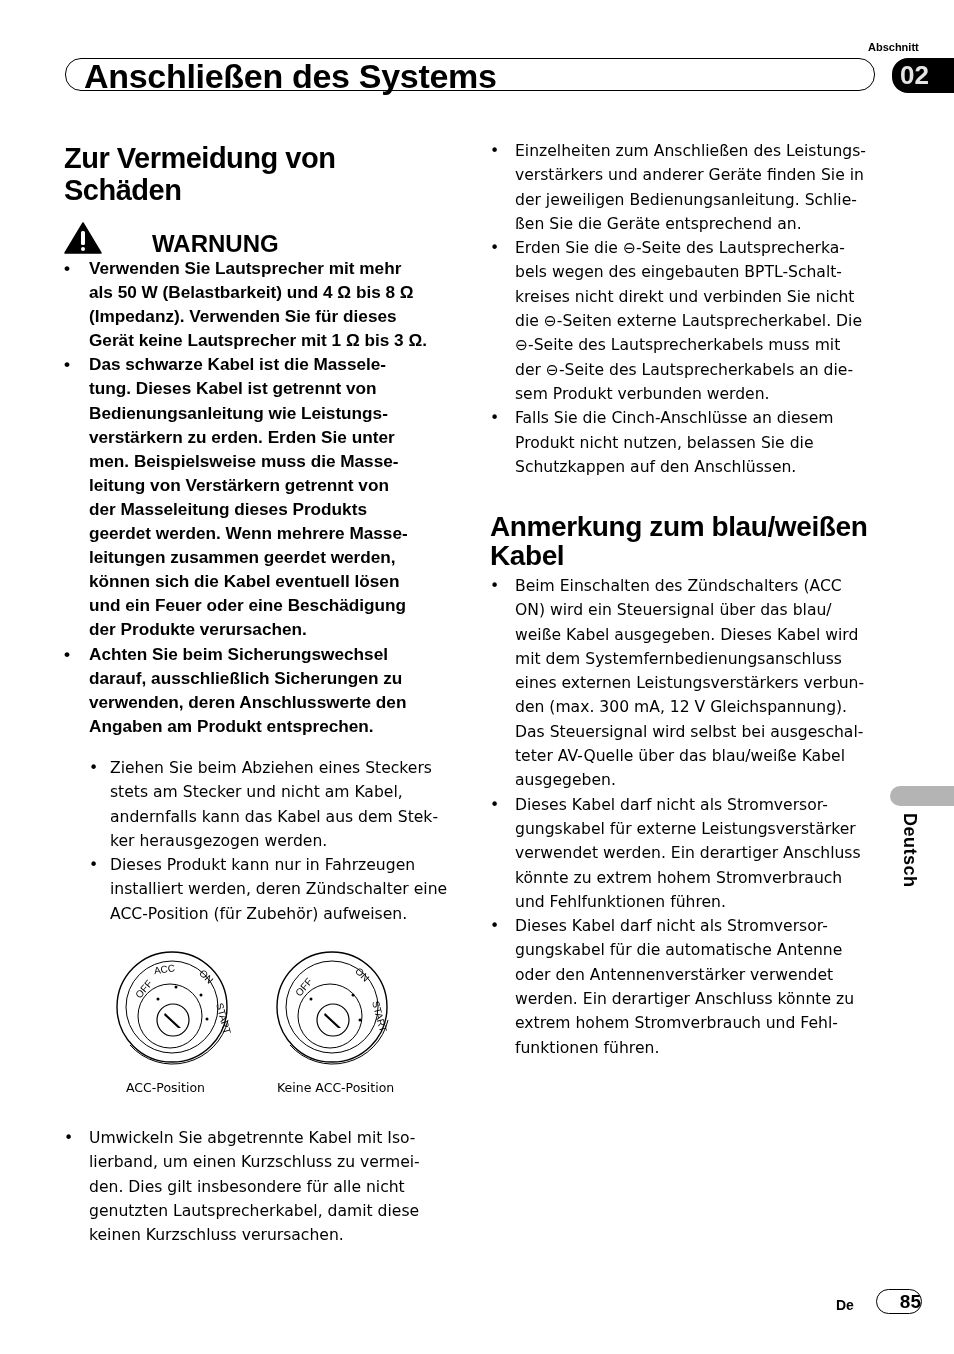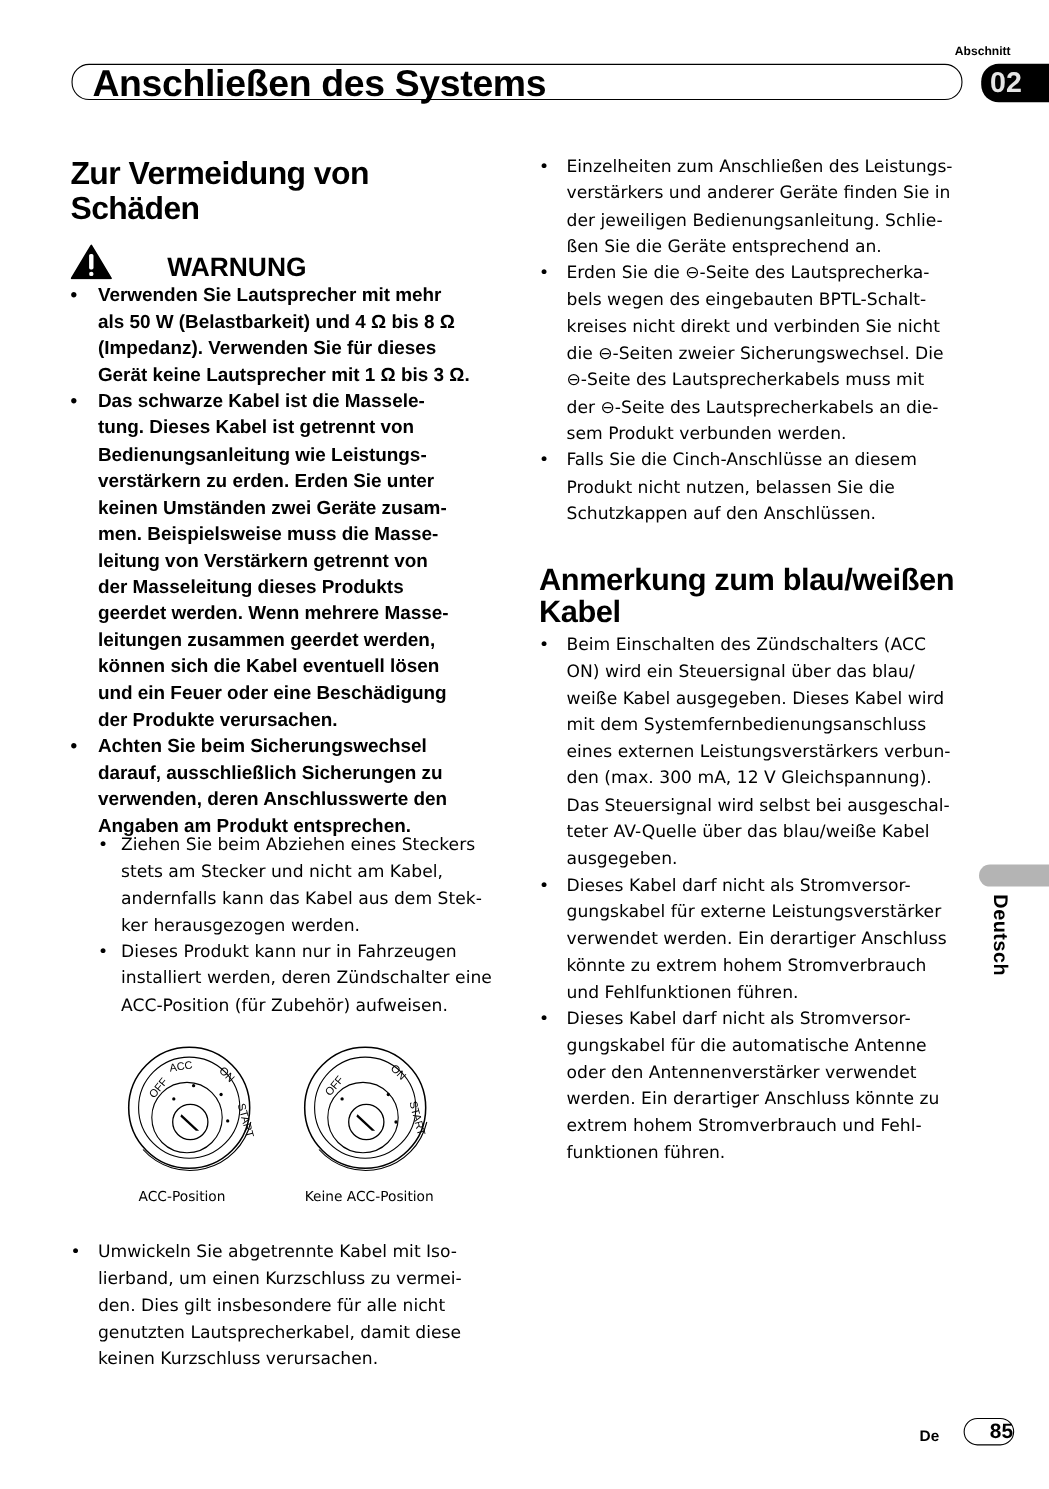--- a/index.html
+++ b/index.html
@@ -52,21 +52,20 @@
     <span class="ln">Verwenden Sie Lautsprecher mit mehr</span>
     <span class="ln">als 50 W (Belastbarkeit) und 4 Ω bis 8 Ω</span>
     <span class="ln">(Impedanz). Verwenden Sie für dieses</span>
     <span class="ln">Gerät keine Lautsprecher mit 1 Ω bis 3 Ω.</span>
   </li>
   <li>
     <span class="ln">Das schwarze Kabel ist die Massele­-</span>
     <span class="ln">tung. Dieses Kabel ist getrennt von</span>
     <span class="ln">Bedienungsanleitung wie Leistungs-</span>
     <span class="ln">verstärkern zu erden. Erden Sie unter</span>
-    <span class="ln">keinen Umständen zwei Geräte zusam-</span>
     <span class="ln">men. Beispielsweise muss die Masse-</span>
     <span class="ln">leitung von Verstärkern getrennt von</span>
     <span class="ln">der Masseleitung dieses Produkts</span>
     <span class="ln">geerdet werden. Wenn mehrere Masse-</span>
     <span class="ln">leitungen zusammen geerdet werden,</span>
     <span class="ln">können sich die Kabel eventuell lösen</span>
     <span class="ln">und ein Feuer oder eine Beschädigung</span>
     <span class="ln">der Produkte verursachen.</span>
   </li>
   <li>
@@ -142,21 +141,21 @@
   <li>
     <span class="ln">Einzelheiten zum Anschließen des Leistungs-</span>
     <span class="ln">verstärkers und anderer Geräte finden Sie in</span>
     <span class="ln">der jeweiligen Bedienungsanleitung. Schlie-</span>
     <span class="ln">ßen Sie die Geräte entsprechend an.</span>
   </li>
   <li>
     <span class="ln">Erden Sie die ⊖-Seite des Lautsprecherka-</span>
     <span class="ln">bels wegen des eingebauten BPTL-Schalt-</span>
     <span class="ln">kreises nicht direkt und verbinden Sie nicht</span>
-    <span class="ln">die ⊖-Seiten zweier Sicherungswechsel. Die</span>
+    <span class="ln">die ⊖-Seiten externe Lautsprecherkabel. Die</span>
     <span class="ln">⊖-Seite des Lautsprecherkabels muss mit</span>
     <span class="ln">der ⊖-Seite des Lautsprecherkabels an die-</span>
     <span class="ln">sem Produkt verbunden werden.</span>
   </li>
   <li>
     <span class="ln">Falls Sie die Cinch-Anschlüsse an diesem</span>
     <span class="ln">Produkt nicht nutzen, belassen Sie die</span>
     <span class="ln">Schutzkappen auf den Anschlüssen.</span>
   </li>
 </ul>

